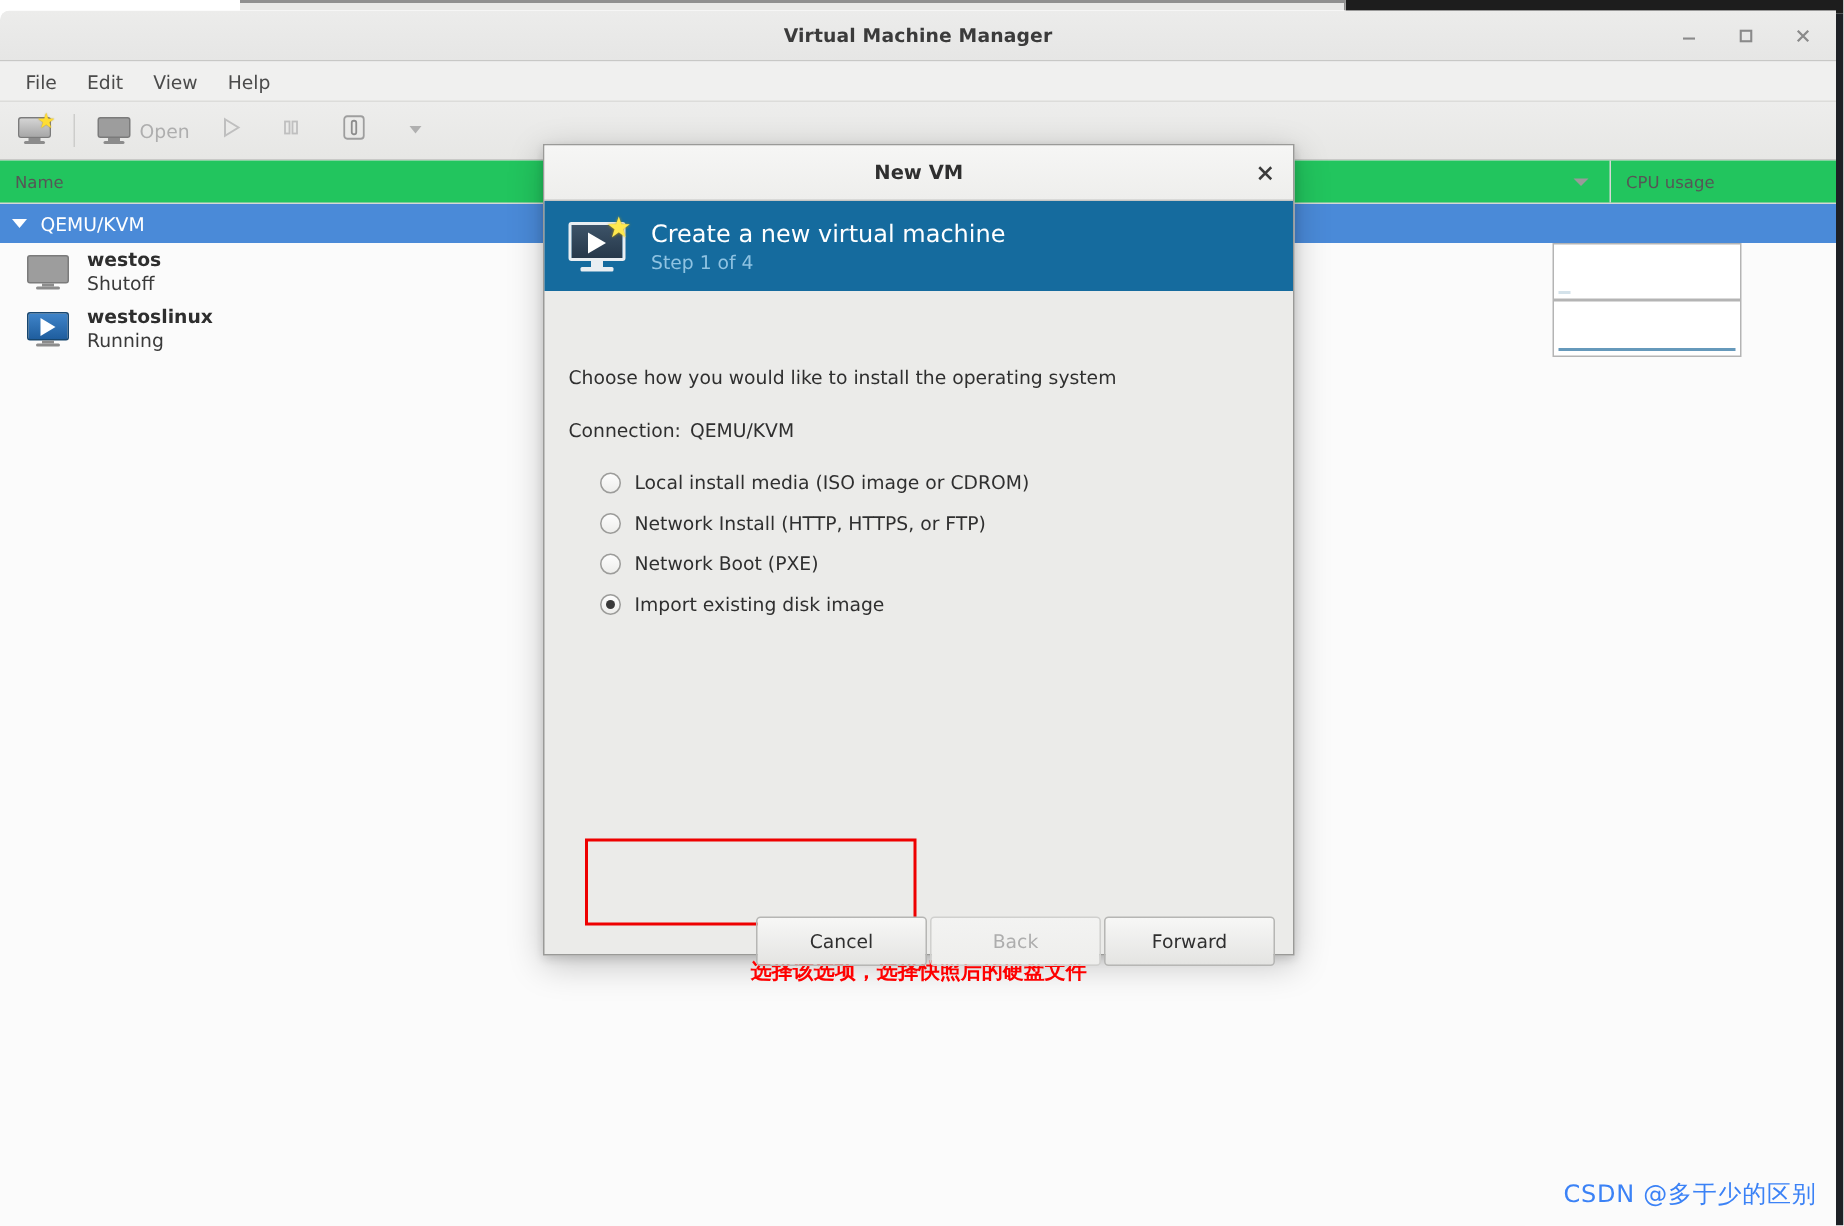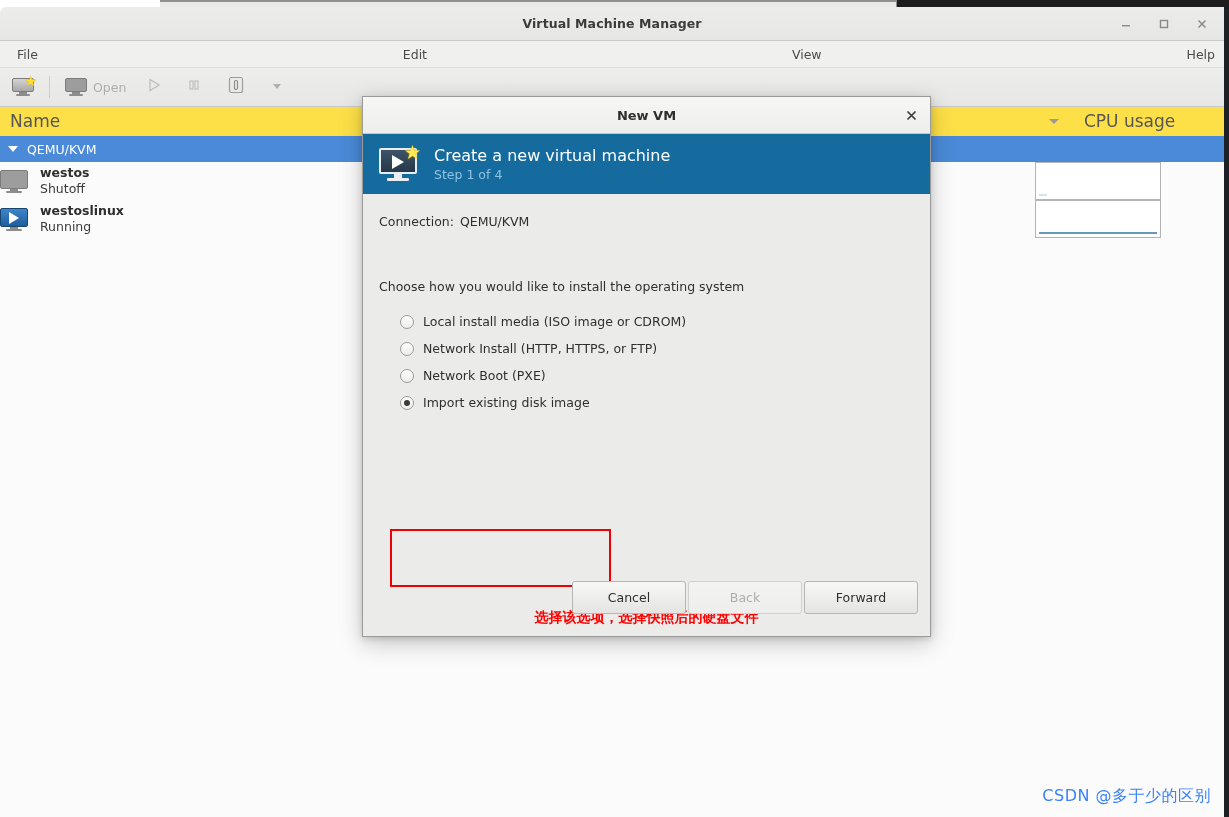--- a/index.html
+++ b/index.html
@@ -88,21 +88,20 @@
 
   
   #menubar {
     height: 26px;
     background: #f0f0ef;
     border-bottom: 1px solid #dcdcda;
     display: flex;
     align-items: center;
     padding-left: 8px;
     gap: 2px;
-    justify-content: space-between;
   }
   .menu-item {
     font-size: 12.5px;
     color: #4b4b4b;
     padding: 3px 9px;
     cursor: default;
   }
 
   
   #toolbar {
@@ -161,25 +160,25 @@
     position: absolute; right: -3px; top: -4px;
     color: #ffdd33;
     font-size: 14px;
     line-height: 1;
     text-shadow: 0 0 1px #b89100;
   }
 
   
   #list-header {
     height: 28px;
-    background: #fde047;
+    background: #22c55e;
     border-bottom: 1px solid #d6d6d4;
     display: flex;
     align-items: stretch;
-    font-size: 17px;
+    font-size: 11px;
     color: #565656;
   }
   #col-name {
     flex: 1;
     display: flex; align-items: center;
     padding-left: 10px;
     position: relative;
   }
   #col-sort {
     width: 38px;
@@ -214,20 +213,21 @@
     border-right: 5px solid transparent;
     border-top: 6px solid #ffffff;
     margin-right: 9px;
   }
 
   
   .vm-row {
     height: 38px;
     display: flex;
     align-items: center;
+    padding-left: 18px;
     position: relative;
   }
   .vm-icon { margin-right: 12px; }
   .vm-text { display: flex; flex-direction: column; justify-content: center; line-height: 1.25; }
   .vm-name { font-size: 12.5px; font-weight: bold; color: #2e2e2e; }
   .vm-state { font-size: 12.5px; color: #3a3a3a; }
 
   .vm-icon .monitor { width: 28px; height: 23px; }
   .vm-icon .monitor .screen { width: 28px; height: 19px; border-radius: 2px; }
   .vm-icon .monitor .stand { left: 10px; top: 19px; width: 8px; height: 2px; }
@@ -257,21 +257,21 @@
   }
   .spark .line.faint {
     background: #d4e2ea;
     left: 3px; width: 8px; right: auto;
   }
 
   
   #dialog {
     position: absolute;
     left: 362px; top: 96px;
-    width: 569px;
+    width: 501px;
     height: 541px;
     background: #ebebe9;
     border: 1px solid #9a9a98;
     box-sizing: border-box;
     box-shadow: 0 6px 22px rgba(0,0,0,0.22), 0 2px 6px rgba(0,0,0,0.14);
   }
   #dlg-titlebar {
     height: 36px;
     background: linear-gradient(to bottom, #f6f6f5 0%, #eeeeec 100%);
     border-bottom: 1px solid #c6c6c4;
@@ -614,25 +614,25 @@
         <div class="star">★</div>
       </div>
       <div id="banner-text">
         <div id="banner-title">Create a new virtual machine</div>
         <div id="banner-step">Step 1 of 4</div>
       </div>
     </div>
 
     <div id="dlg-body">
 
+      <div id="install-prompt">Choose how you would like to install the operating system</div>
+
       <div id="connection-line">
         <span>Connection:</span><span class="val">QEMU/KVM</span>
       </div>
-
-      <div id="install-prompt">Choose how you would like to install the operating system</div>
 
       <div id="radio-list">
         <div class="radio-row">
           <span class="radio"></span>
           <span class="radio-label">Local install media (ISO image or CDROM)</span>
         </div>
         <div class="radio-row">
           <span class="radio"></span>
           <span class="radio-label">Network Install (HTTP, HTTPS, or FTP)</span>
         </div>

